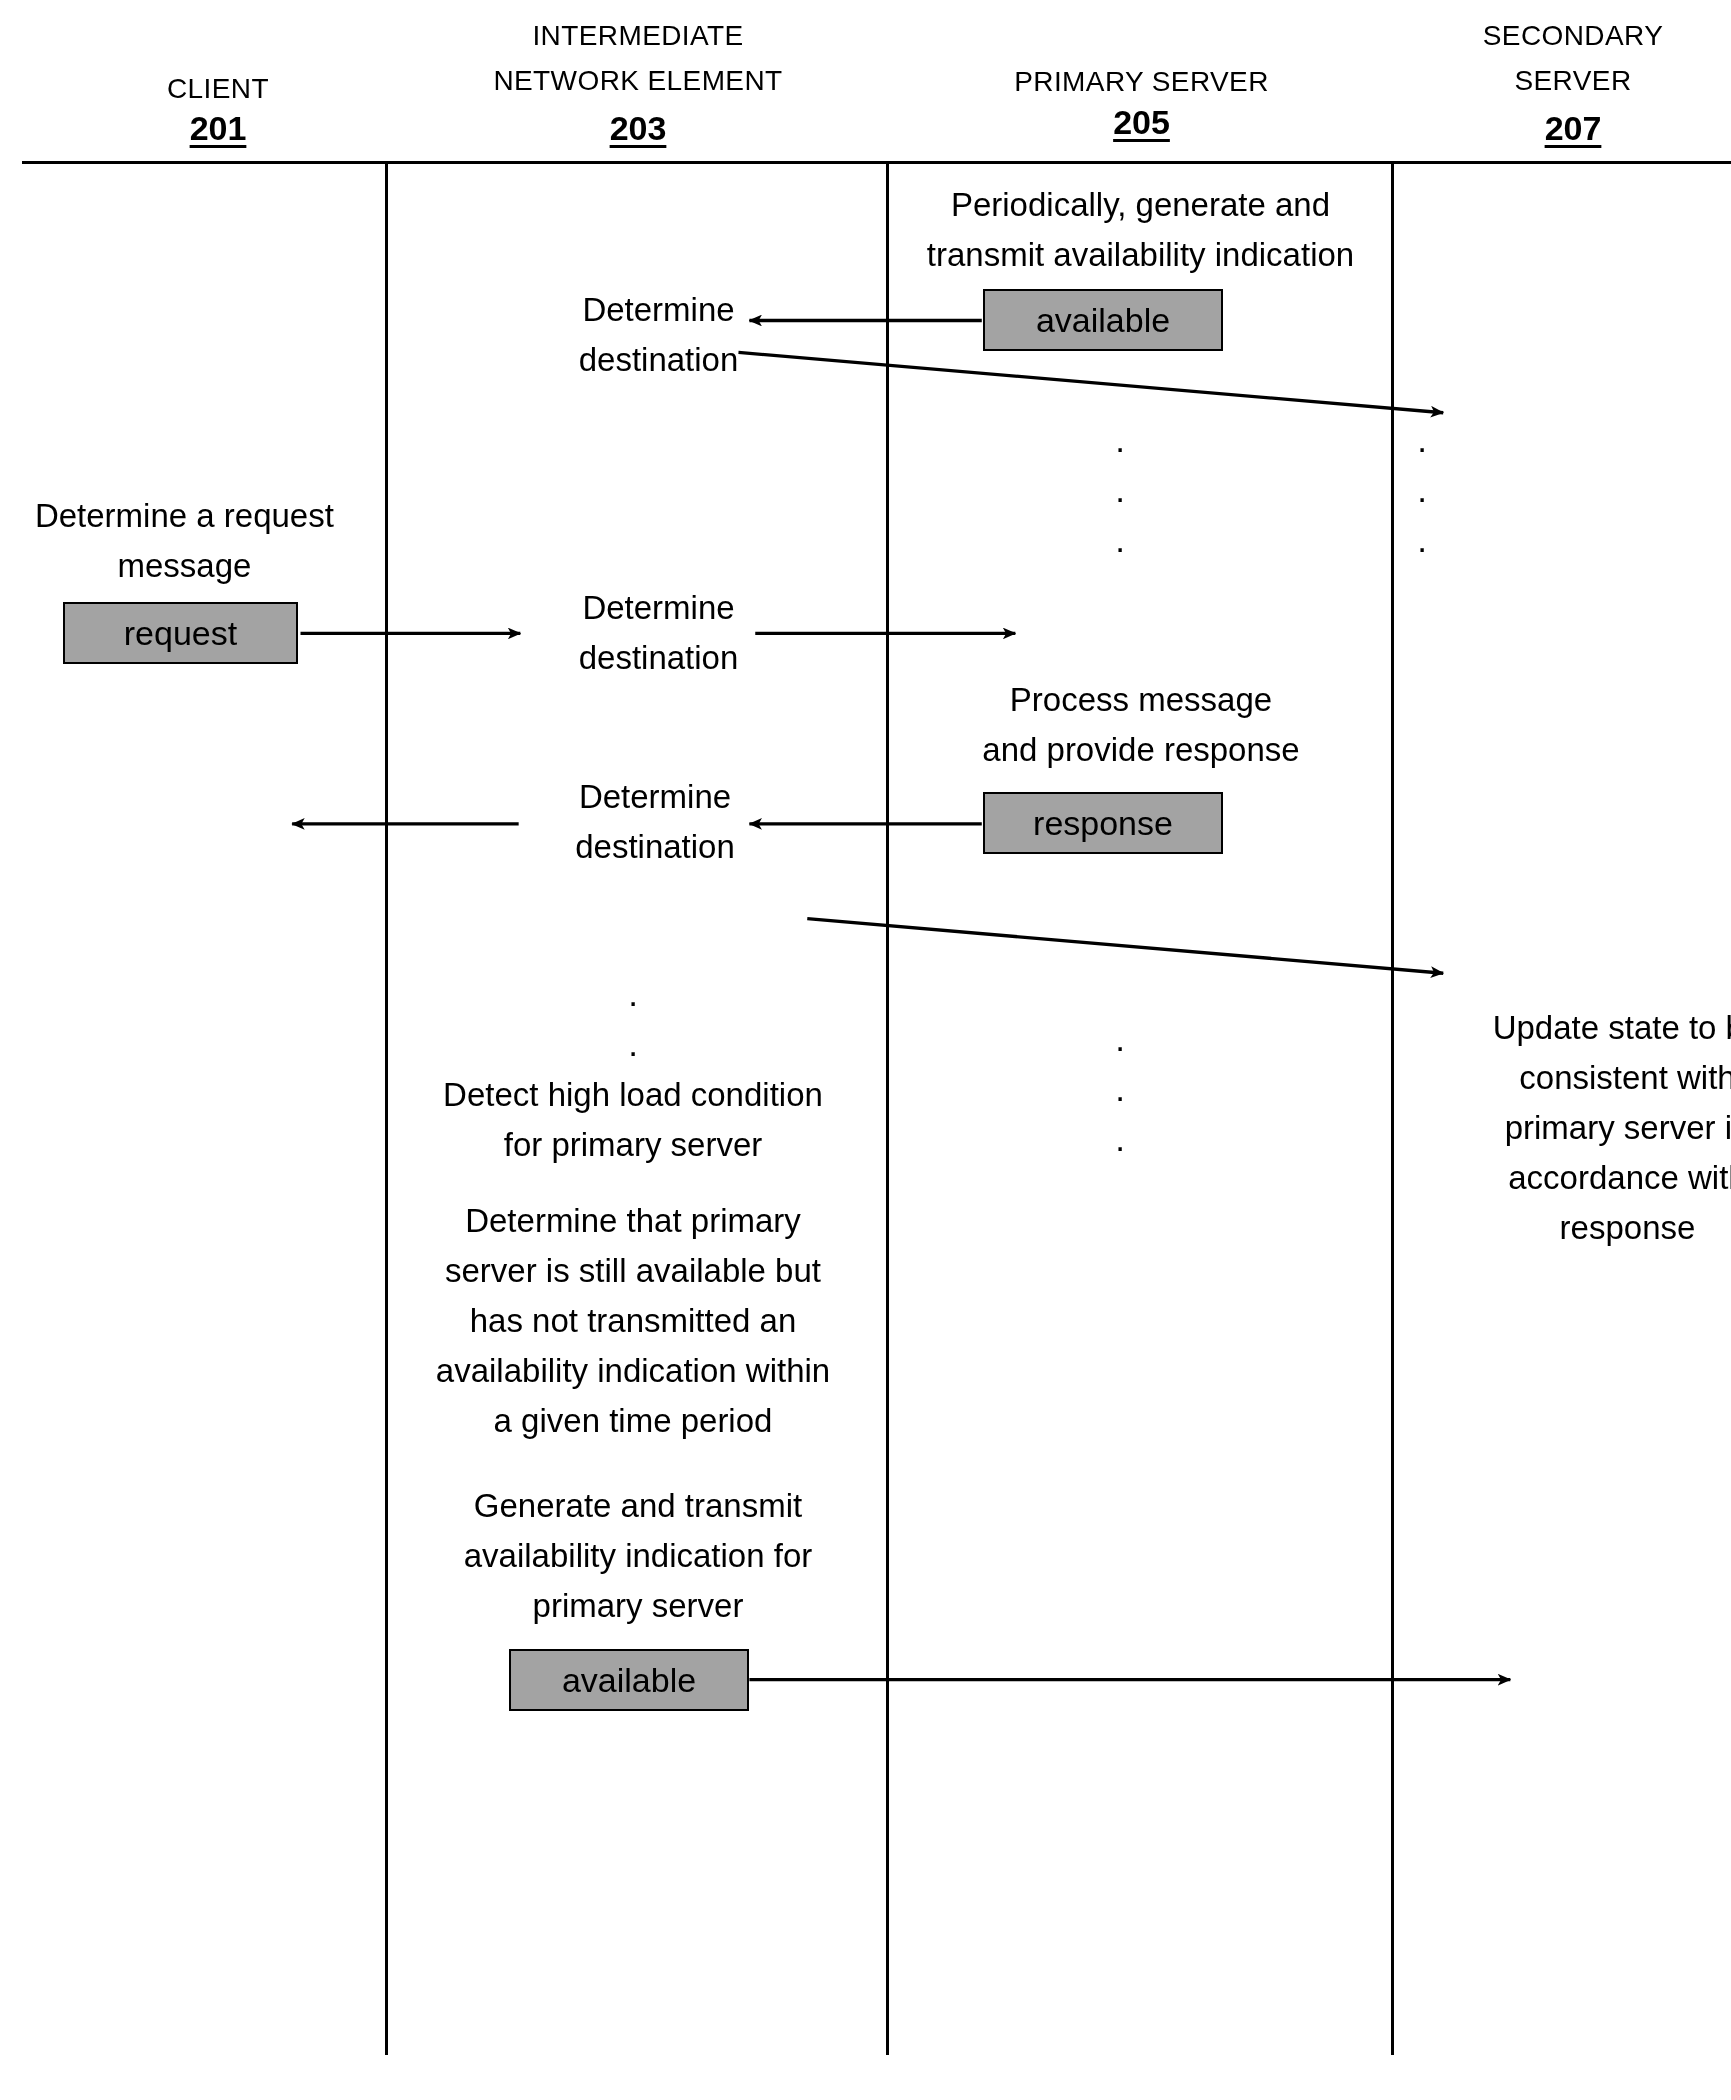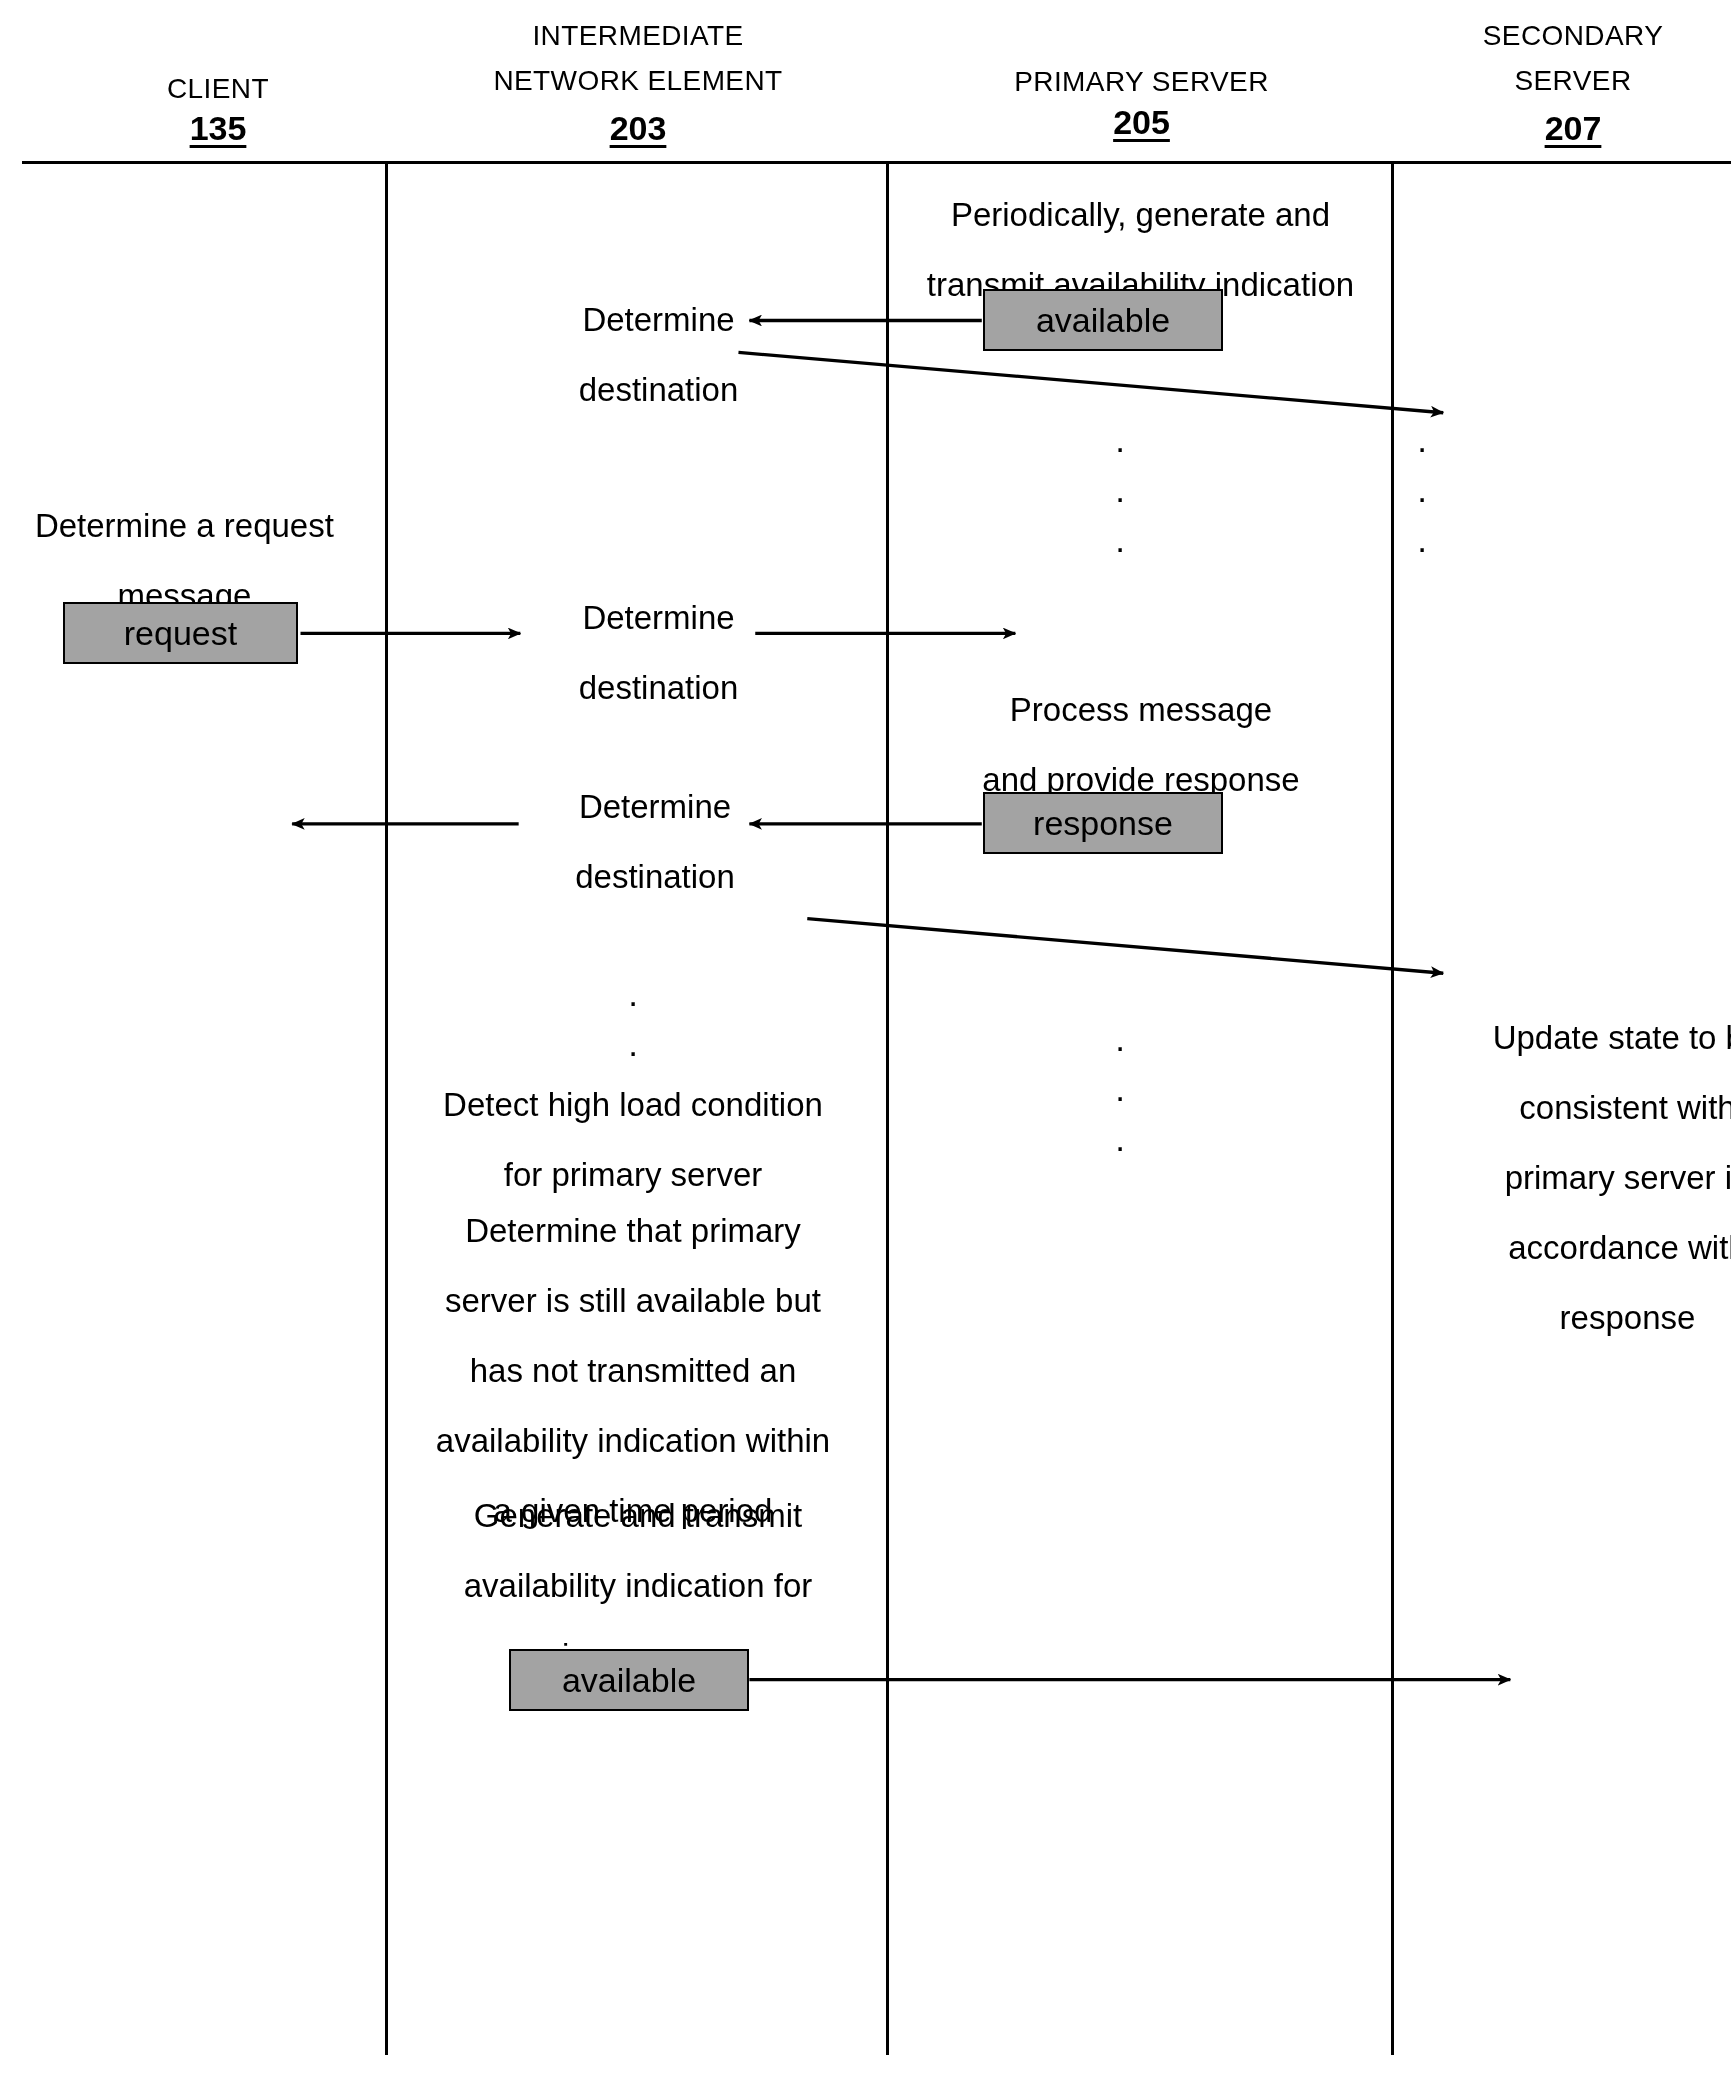--- a/index.html
+++ b/index.html
@@ -35,21 +35,21 @@
     font-size:34px;
     line-height:39px;
     font-weight:bold;
     text-decoration:underline;
     text-underline-offset:5px;
   }
   .note{
     position:absolute;
     text-align:center;
     font-size:33px;
-    line-height:70px;
+    line-height:50px;
     white-space:pre-line;
   }
   .msgbox{
     position:absolute;
     border:2.5px solid #000000;
     background:#a3a3a3;
     display:flex;
     align-items:center;
     justify-content:center;
     font-size:34px;
@@ -68,21 +68,21 @@
     width:1732px;height:2100px;
     pointer-events:none;
   }
 </style>
 </head>
 <body>
 
 <div id="page">
 
   <div class="colhead" style="left:50px;top:66px;width:336px;">CLIENT</div>
-  <div class="colnum" style="left:50px;top:109px;width:336px;">135</div>
+  <div class="colnum" style="left:50px;top:109px;width:336px;">201</div>
 
   <div class="colhead" style="left:403px;top:13.4px;width:470px;">INTERMEDIATE
 NETWORK ELEMENT</div>
   <div class="colnum" style="left:403px;top:109px;width:470px;">203</div>
 
   <div class="colhead" style="left:915px;top:59px;width:453px;">PRIMARY SERVER</div>
   <div class="colnum" style="left:915px;top:103px;width:453px;">205</div>
 
   <div class="colhead" style="left:1418px;top:13.4px;width:310px;">SECONDARY
 SERVER</div>

